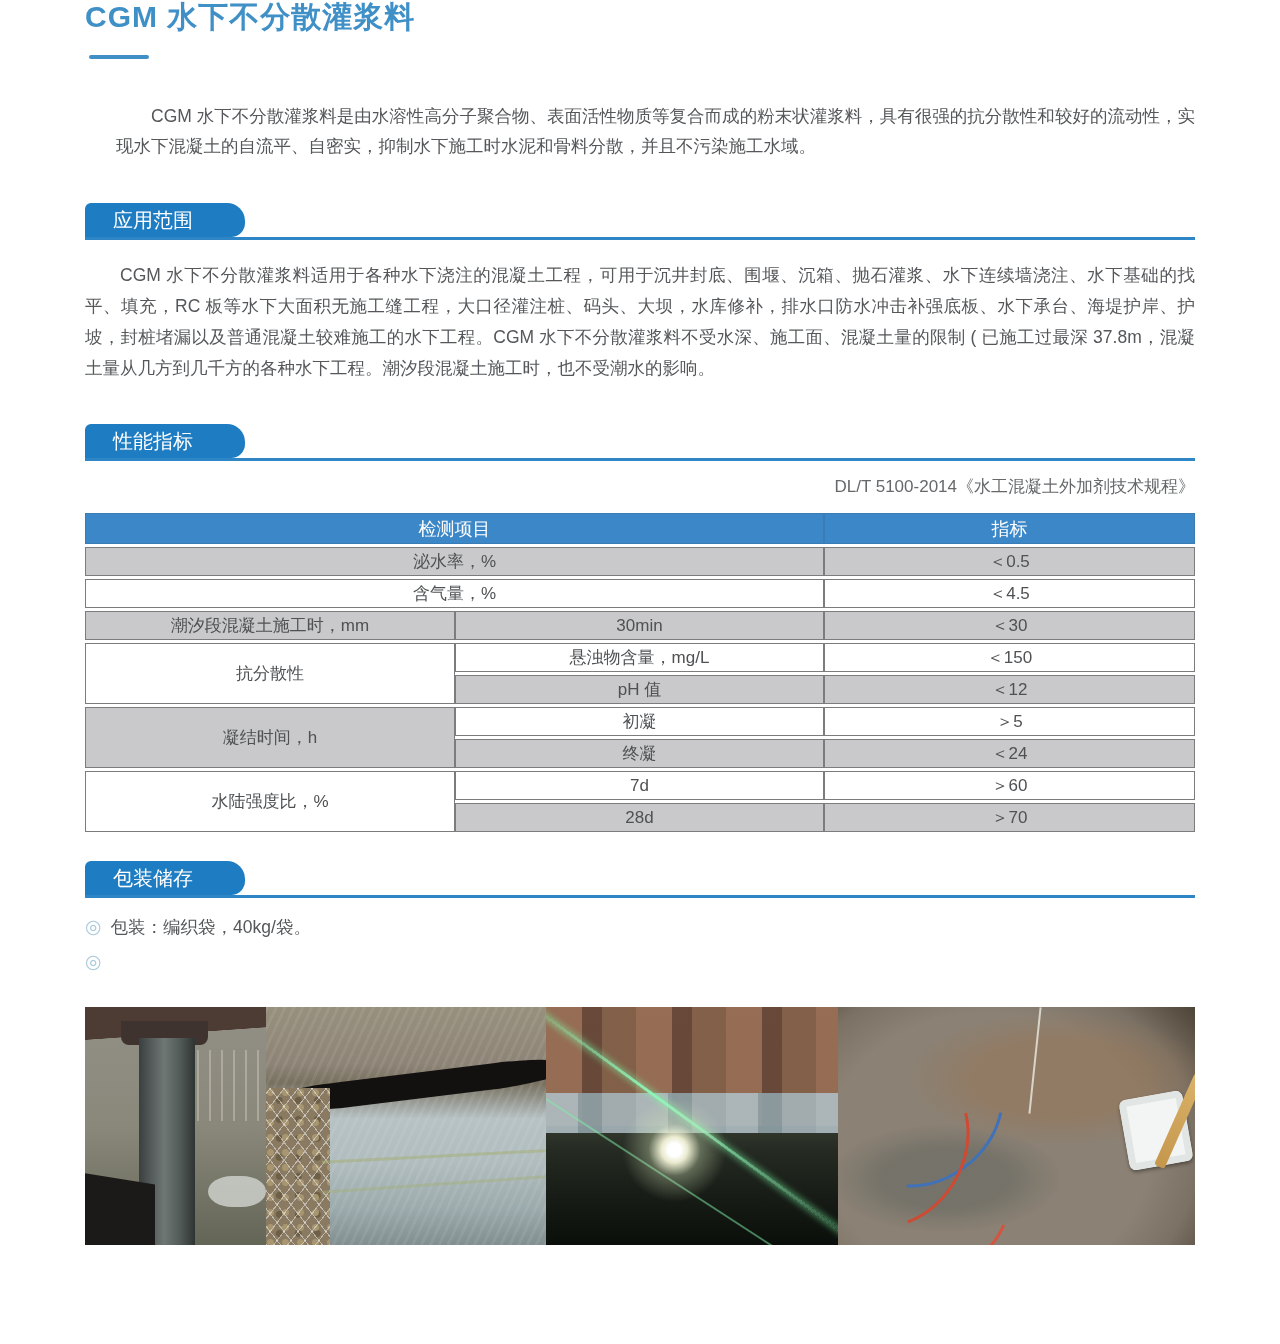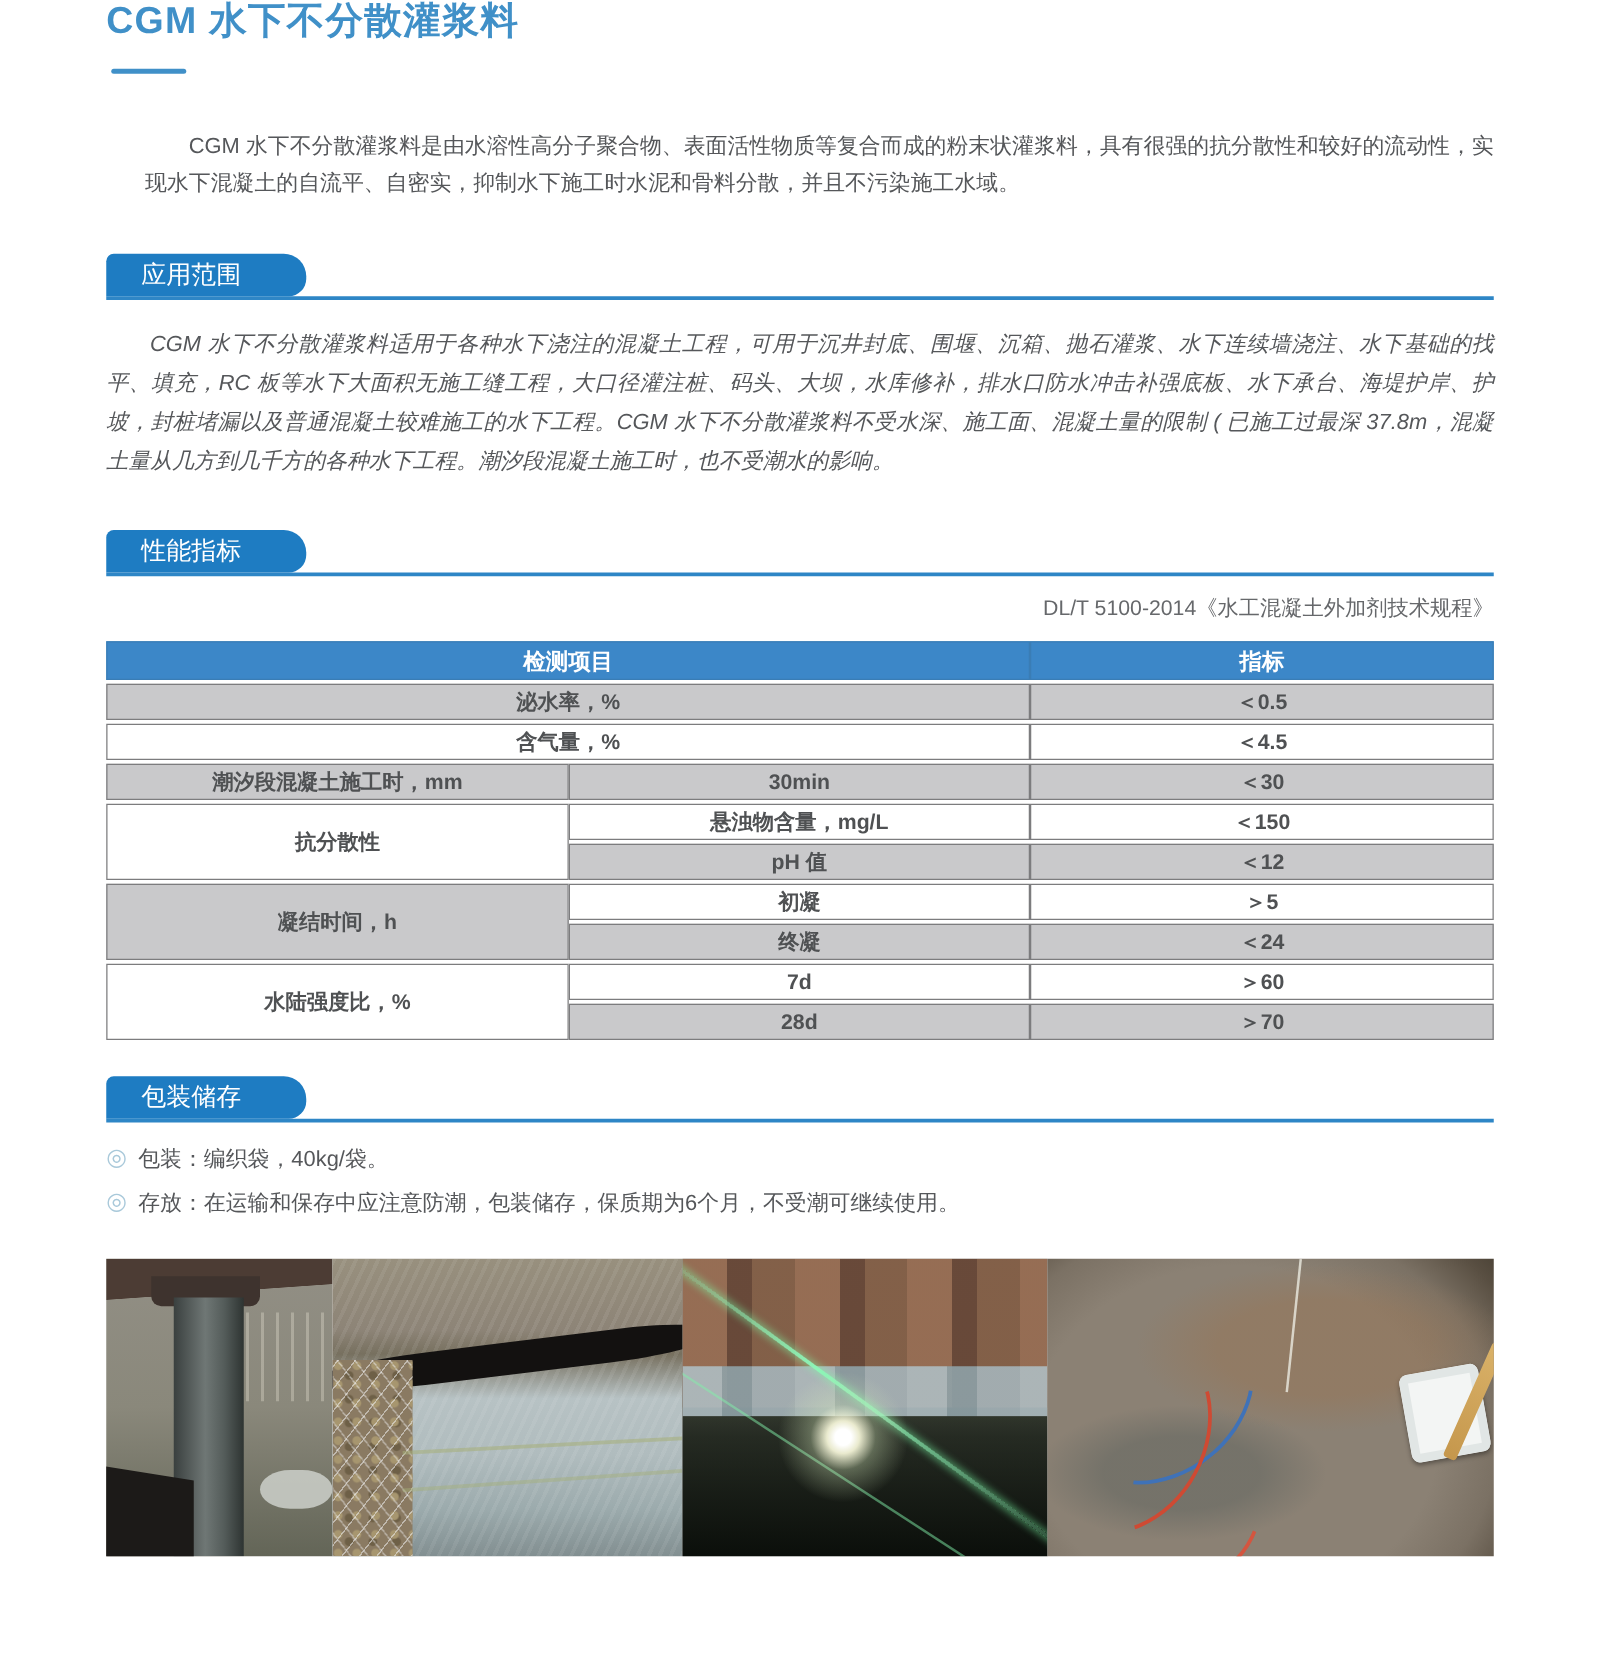--- a/index.html
+++ b/index.html
@@ -27,21 +27,21 @@
     letter-spacing:1px;line-height:34px;
   }
   .title-dash{width:60px;height:4px;background:var(--title_blue);border-radius:2px;margin:21px 0 0 4px;}
 
   
   p.para{
     margin:0;font-size:17.5px;color:var(--text);
     text-indent:2em;text-align:justify;
   }
   p.intro{margin-top:42px;line-height:30px;margin-left:31px;}
-  p.apply{margin-top:20px;line-height:31px;font-style:italic;}
+  p.apply{margin-top:20px;line-height:31px;}
 
   
   .sec-head{border-bottom:3px solid var(--rule);line-height:0;font-size:0;}
   .sec-badge{
     display:inline-block;vertical-align:bottom;
     background:var(--accent);color:#ffffff;
     font-size:20px;font-weight:normal;line-height:34px;height:34px;
     padding:0 52px 0 28px;
     border-radius:6px 18px 14px 0;
   }
@@ -53,21 +53,21 @@
   .tbl-caption{margin:14px 0 0 0;text-align:right;font-size:17px;color:#66686b;line-height:24px;}
   table.perf{
     width:1110px;margin-top:11px;
     border-collapse:separate;border-spacing:0 3px;table-layout:fixed;
   }
   col.c1{width:370px;} col.c2{width:369px;} col.c3{width:371px;}
   table.perf td{
     border:1px solid var(--border_gray);
     text-align:center;vertical-align:middle;
     font-size:17px;color:#4f5153;
-    height:29px;padding:0 4px;font-weight:bold;
+    height:29px;padding:0 4px;
   }
   table.perf tr.hdr td{
     background:var(--table_header);color:#ffffff;font-size:18px;height:31px;
     border-color:#3a7db5;
   }
   td.g{background:var(--row_gray);}
   td.w{background:#ffffff;}
 
   
   .pack-list{margin:16px 0 0 0;padding:0;list-style:none;}
@@ -207,21 +207,20 @@
     <span class="sec-badge">包装储存</span>
   </div>
 
   <ul class="pack-list">
     <li>
       <span class="bullet">◎</span>
       <span>包装：编织袋，40kg/袋。</span>
     </li>
     <li>
       <span class="bullet">◎</span>
-      <span>存放：在运输和保存中应注意防潮，包装储存，保质期为6个月，不受潮可继续使用。</span>
     </li>
   </ul>
 
   <div class="photo-strip">
     <div class="photo p1">
       <i class="beam"></i>
       <i class="fence"></i>
       <i class="collar"></i>
       <i class="cap"></i>
       <i class="col"></i>

